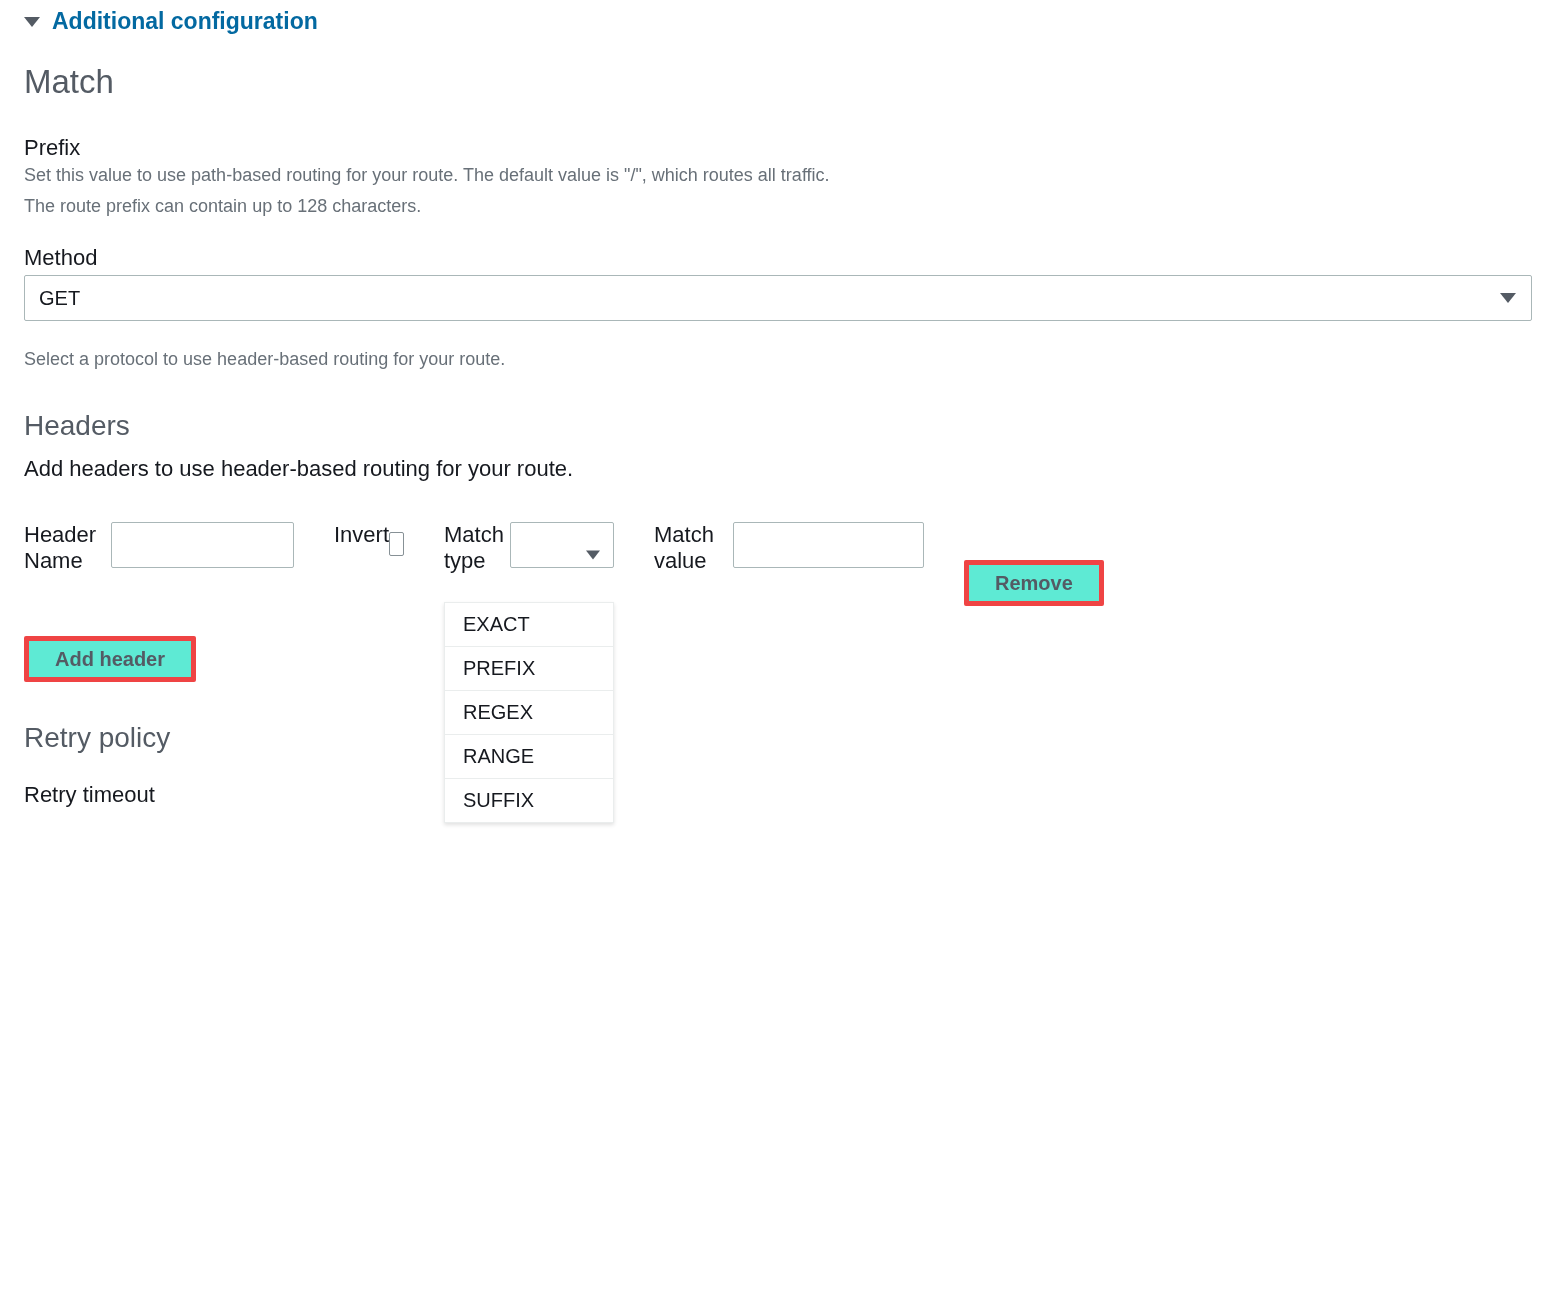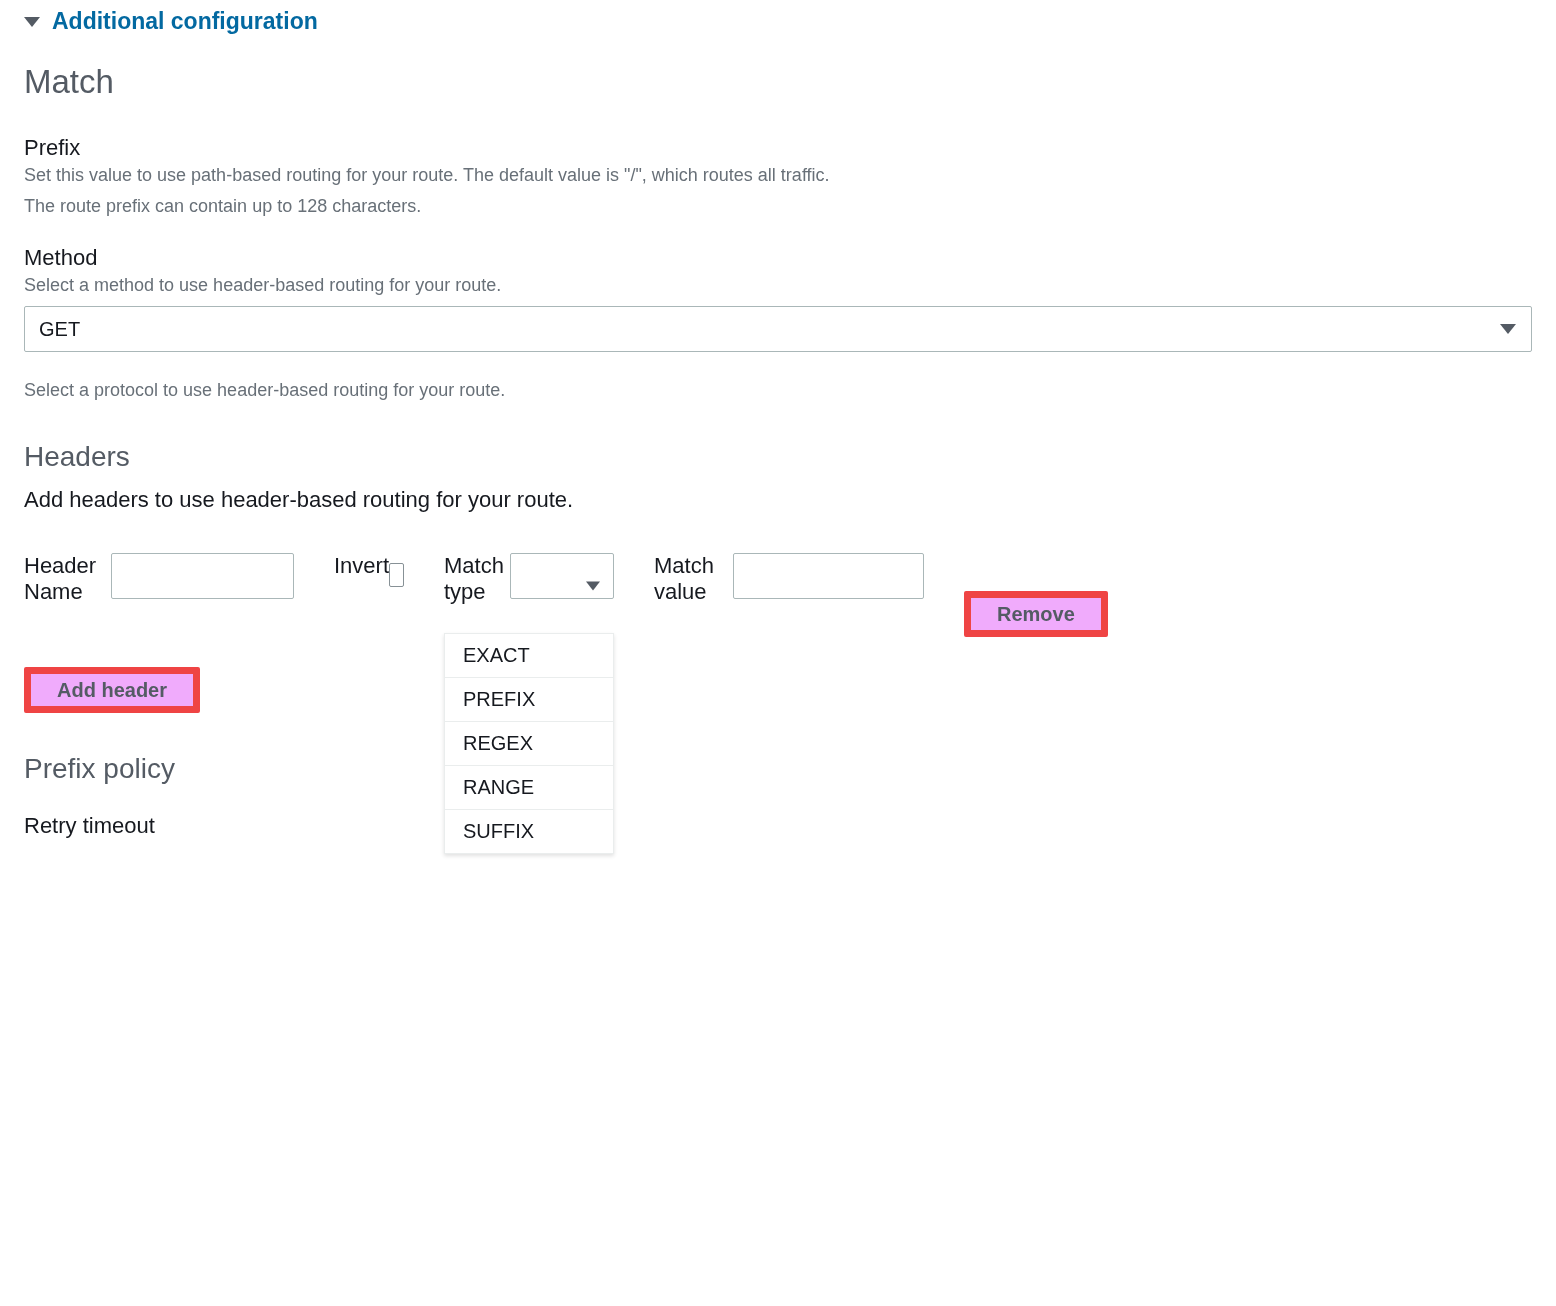--- a/index.html
+++ b/index.html
@@ -183,23 +183,23 @@
     transform: translateY(-50%);
     width: 0;
     height: 0;
     border-left: 7px solid transparent;
     border-right: 7px solid transparent;
     border-top: 9px solid #545b64;
     pointer-events: none;
   }
   .btn {
     height: 46px;
-    border: 7px solid #ef4444;
-    border-radius: 2px;
-    background: #f0abfc;
+    border: 5px solid #ef4444;
+    border-radius: 2px;
+    background: #5eead4;
     color: #545b64;
     font-size: 20px;
     font-weight: 700;
     padding: 0 26px;
     cursor: pointer;
     font-family: inherit;
     white-space: nowrap;
   }
   .add-header-row {
     margin-top: 30px;
@@ -237,21 +237,20 @@
 <h2 class="section">Match</h2>
 
 <div class="field-block">
   <div class="field-label">Prefix</div>
   <div class="field-desc">Set this value to use path-based routing for your route. The default value is "/", which routes all traffic.</div>
   <div class="field-constraint">The route prefix can contain up to 128 characters.</div>
 </div>
 
 <div class="field-block">
   <div class="field-label">Method</div>
-  <div class="field-desc">Select a method to use header-based routing for your route.</div>
   <div class="select-wrap">
     <div class="select">
       <span>GET</span>
     </div>
     <span class="select-caret"></span>
   </div>
 </div>
 
 <div class="field-block">
   <div class="field-desc">Select a protocol to use header-based routing for your route.</div>
@@ -298,14 +297,14 @@
   <div class="col col-remove">
     <button class="btn">Remove</button>
   </div>
 
 </div>
 
 <div class="add-header-row">
   <button class="btn">Add header</button>
 </div>
 
-<h2 class="retry-section">Prefix policy</h2>
+<h2 class="retry-section">Retry policy</h2>
 <div class="retry-sub">Retry timeout</div>
 
 </body></html>

